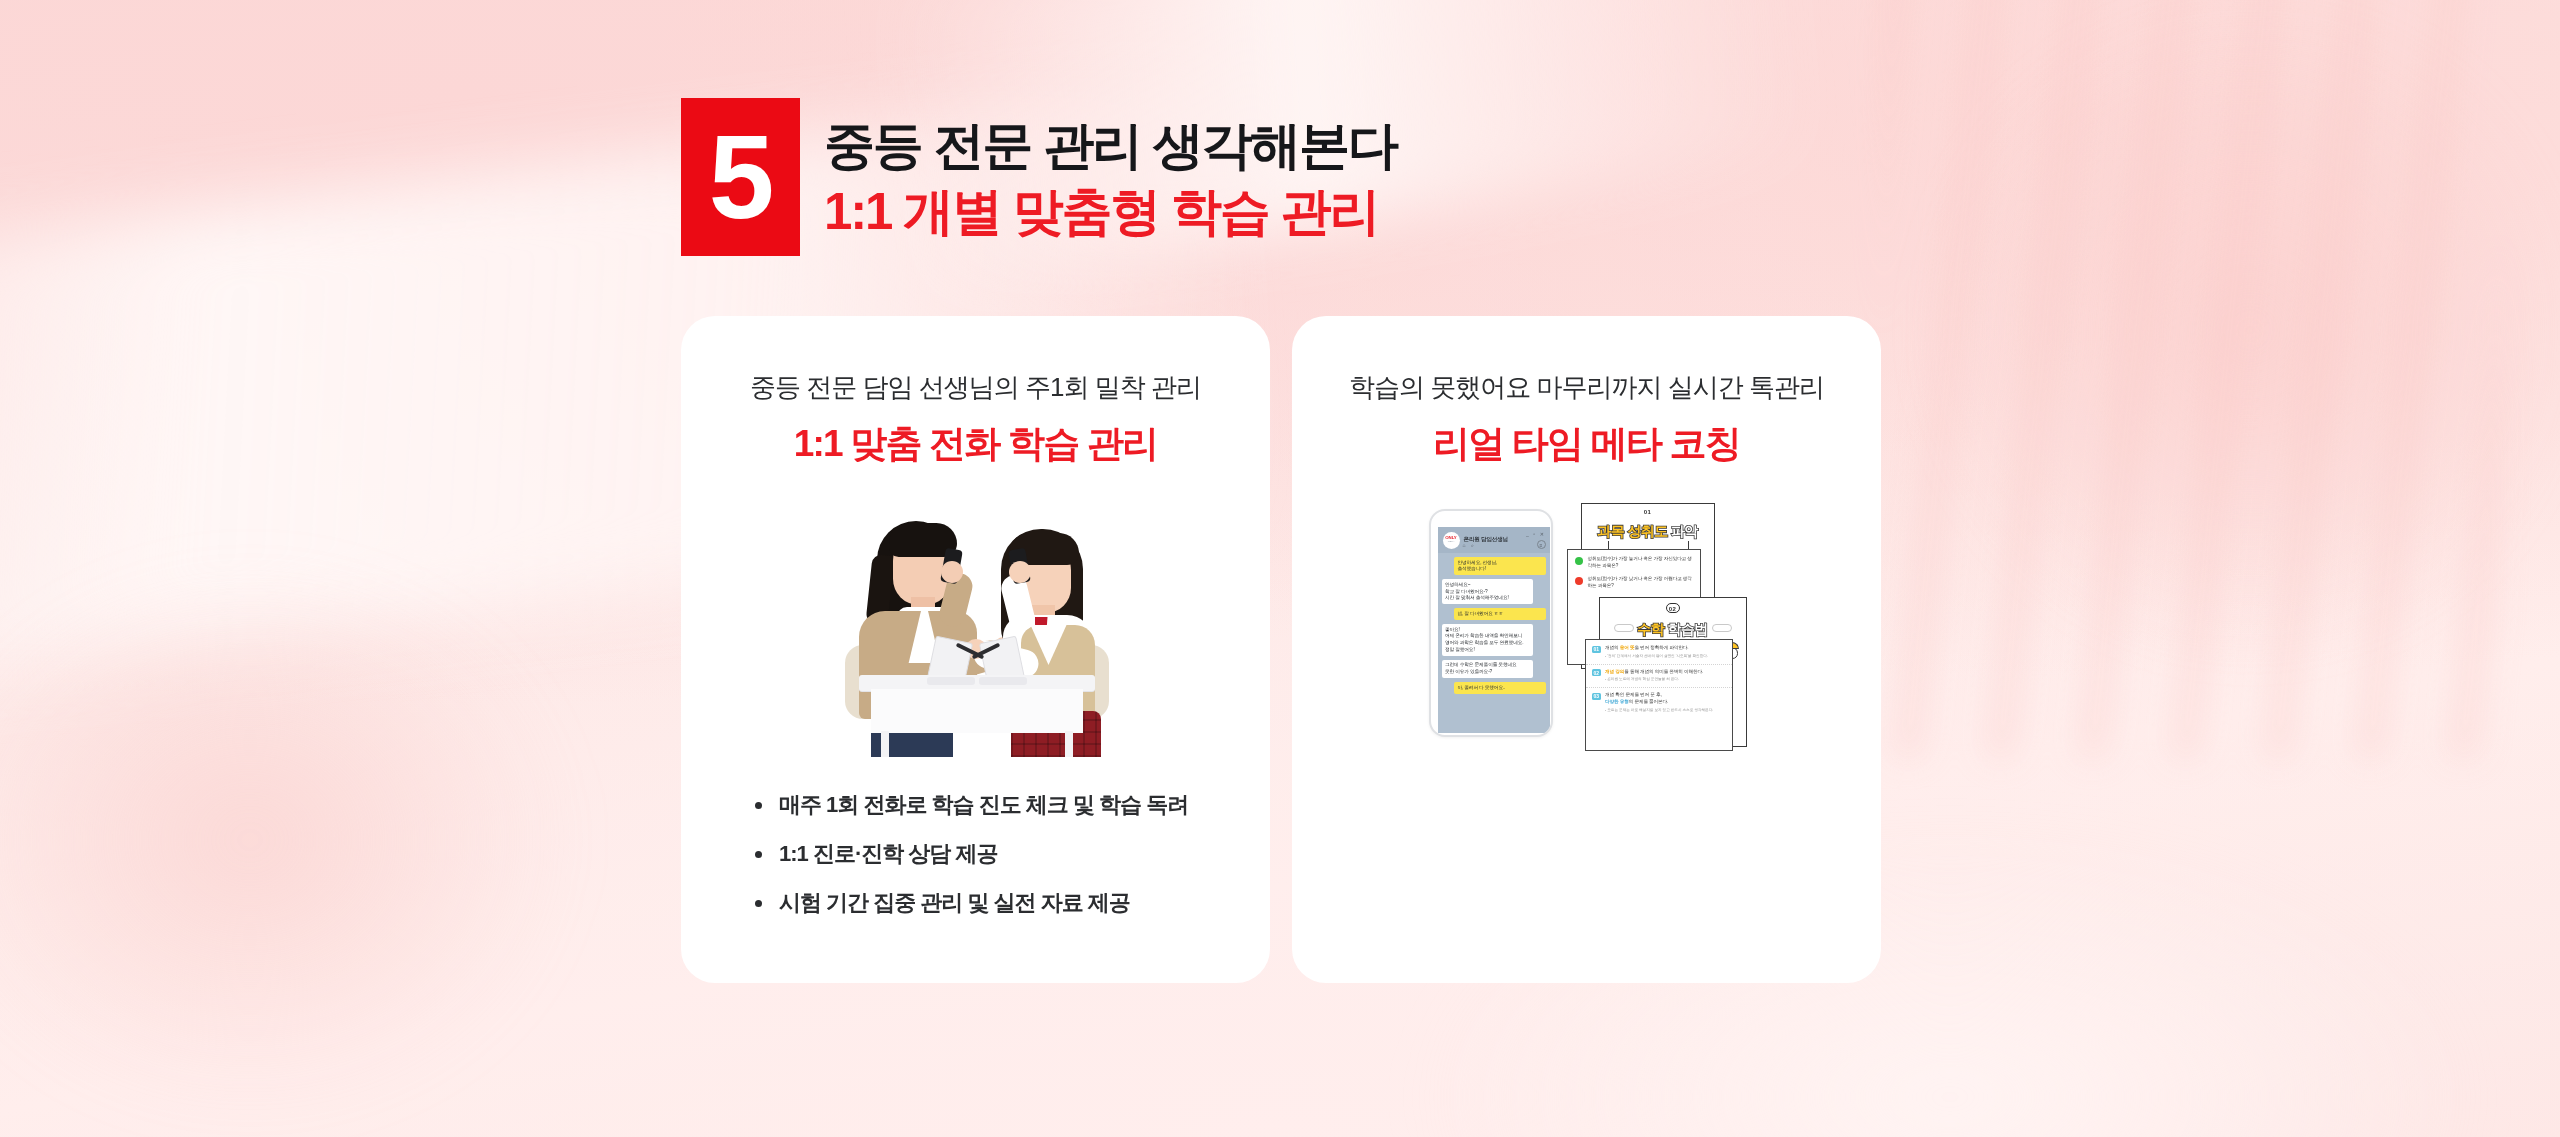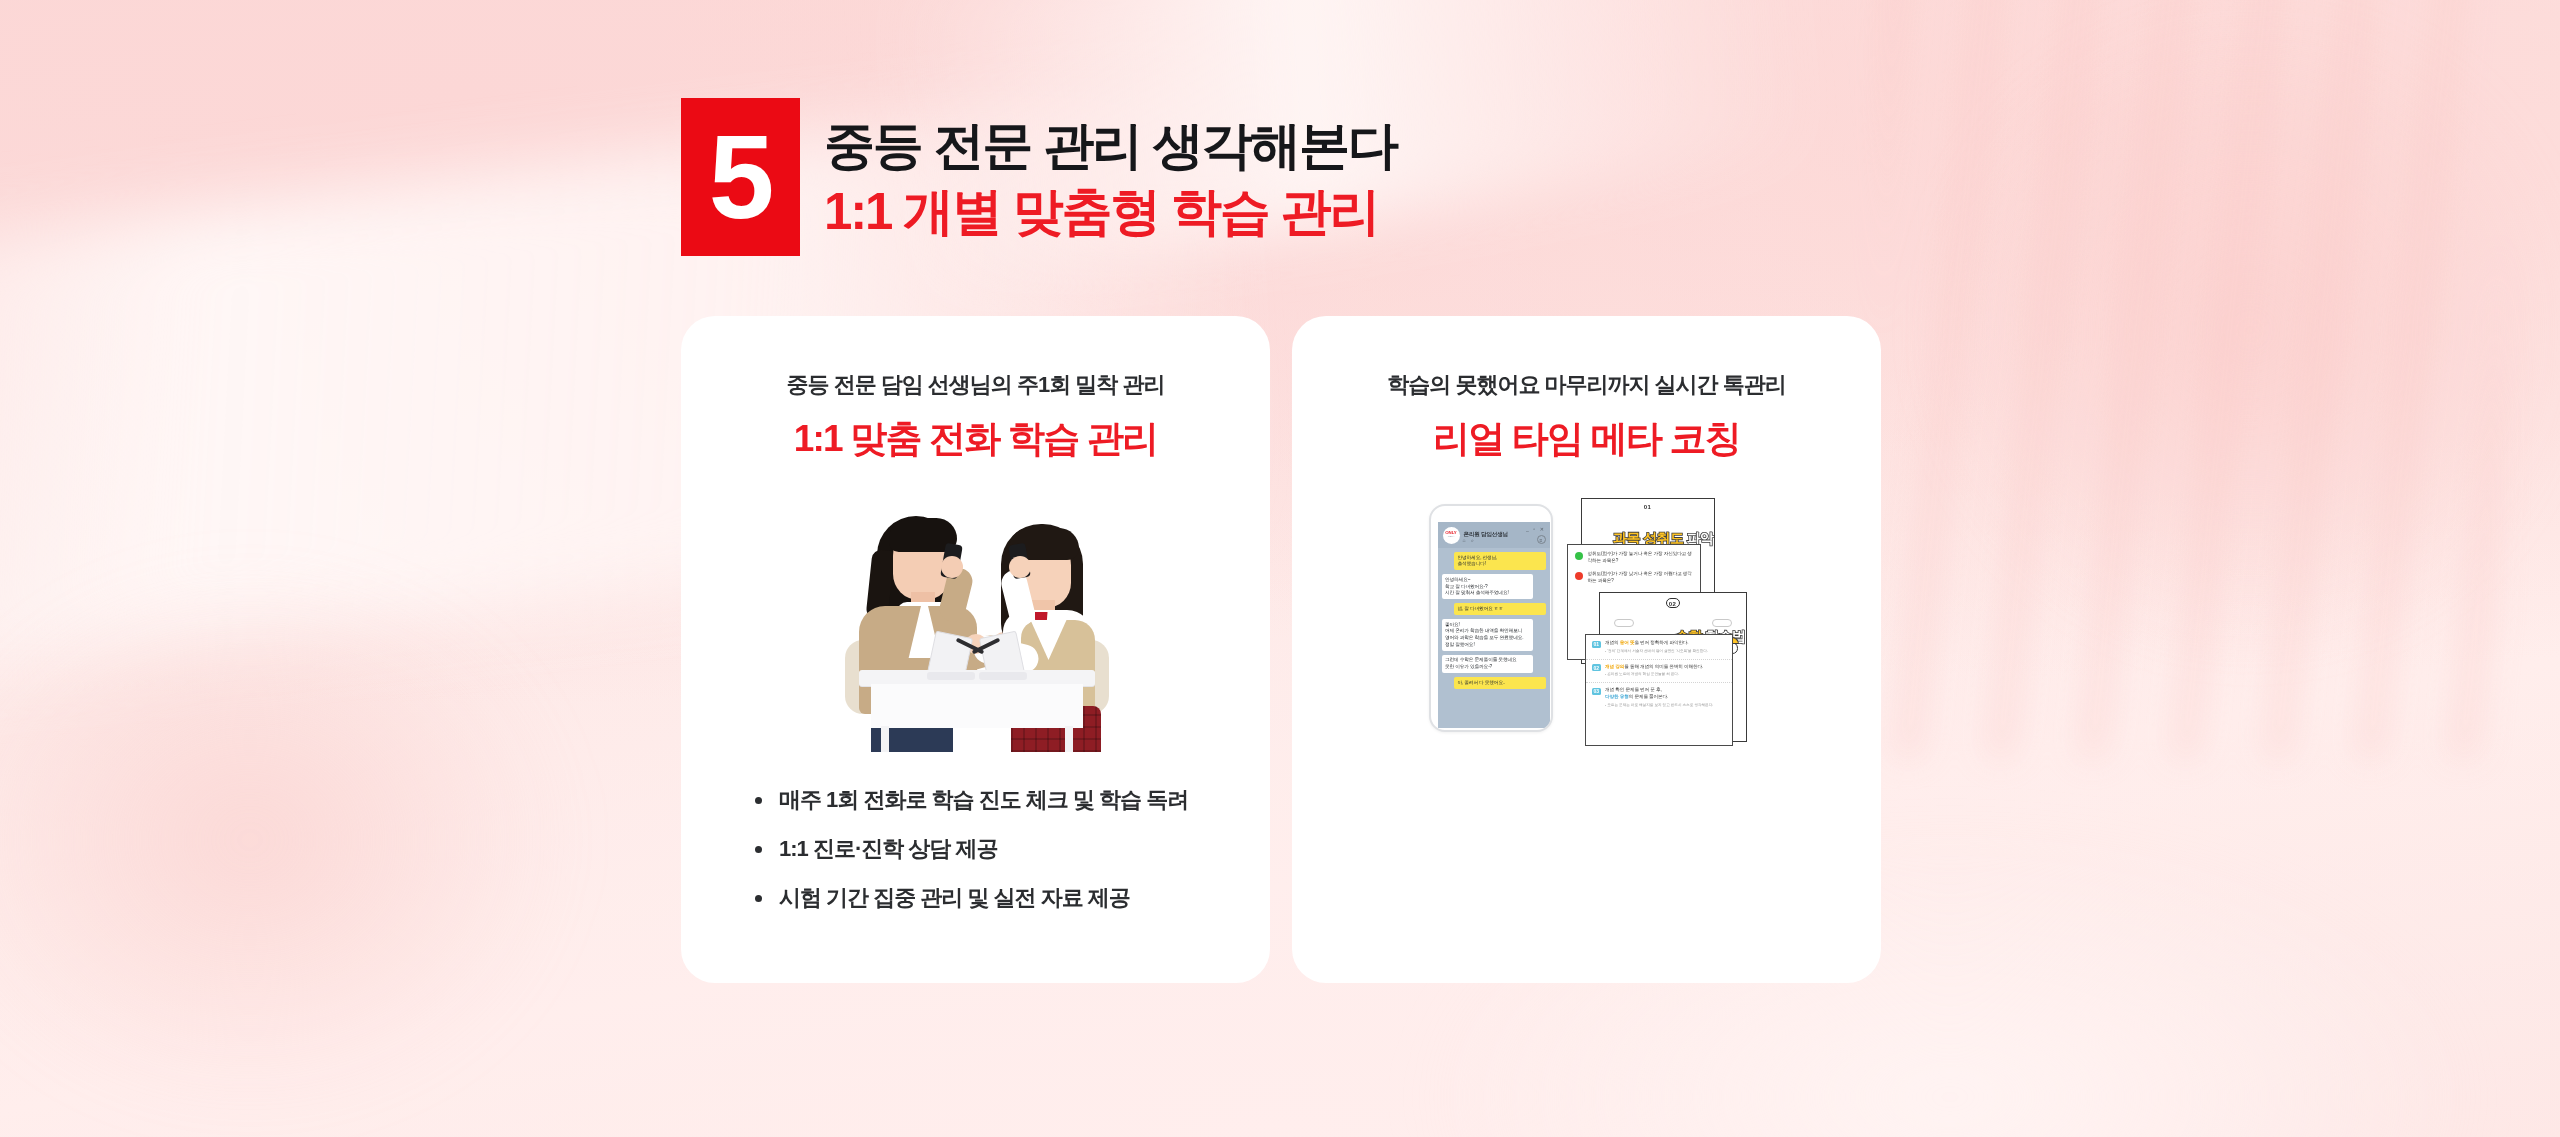--- a/index.html
+++ b/index.html
@@ -132,22 +132,22 @@
     width: 589px;
     height: 667px;
     background: #ffffff;
     border-radius: 34px;
     padding: 36px 34px 0;
     display: flex;
     flex-direction: column;
     align-items: center;
   }
   .card-kicker {
-    font-size: 22px;
-    font-weight: 700;
+    font-size: 26px;
+    font-weight: 400;
     color: #2b2d30;
     letter-spacing: -1.0px;
     margin-top: 18px;
     white-space: nowrap;
   }
   .card-title {
     font-size: 37px;
     font-weight: 700;
     color: #ee1b24;
     letter-spacing: -1.8px;
@@ -472,24 +472,24 @@
   .sheet-num {
     text-align: center; font-size: 6px; color: #2f2f2f;
     margin-top: 5px; font-weight: 700; letter-spacing: .5px;
   }
   .sheet-num.circled {
     width: 14px; height: 10px; line-height: 10px;
     border: 1px solid #2f2f2f; border-radius: 6px;
     margin: 5px auto 0;
   }
   .sheet-title {
-    text-align: right;
+    text-align: center;
     font-size: 14px; font-weight: 700;
     letter-spacing: -.6px;
-    margin-top: 20px;
+    margin-top: 8px;
     white-space: nowrap;
   }
   .sheet-title .hl {
     color: #ffc424;
     -webkit-text-stroke: 1.6px #3a3a3a;
     paint-order: stroke fill;
   }
   .sheet-title .pl {
     color: #ffffff;
     -webkit-text-stroke: 1.6px #3a3a3a;

